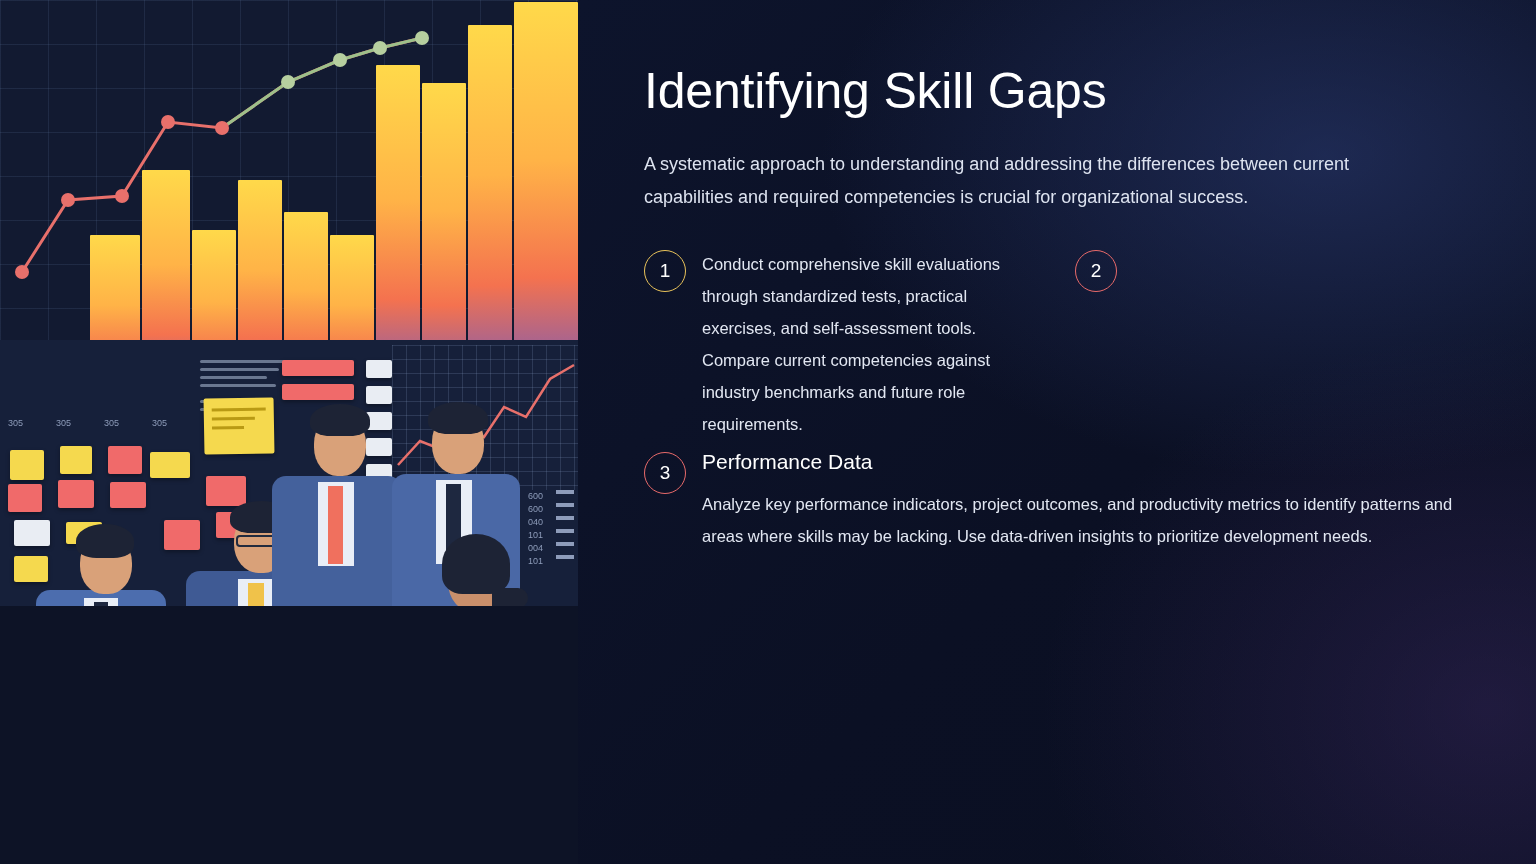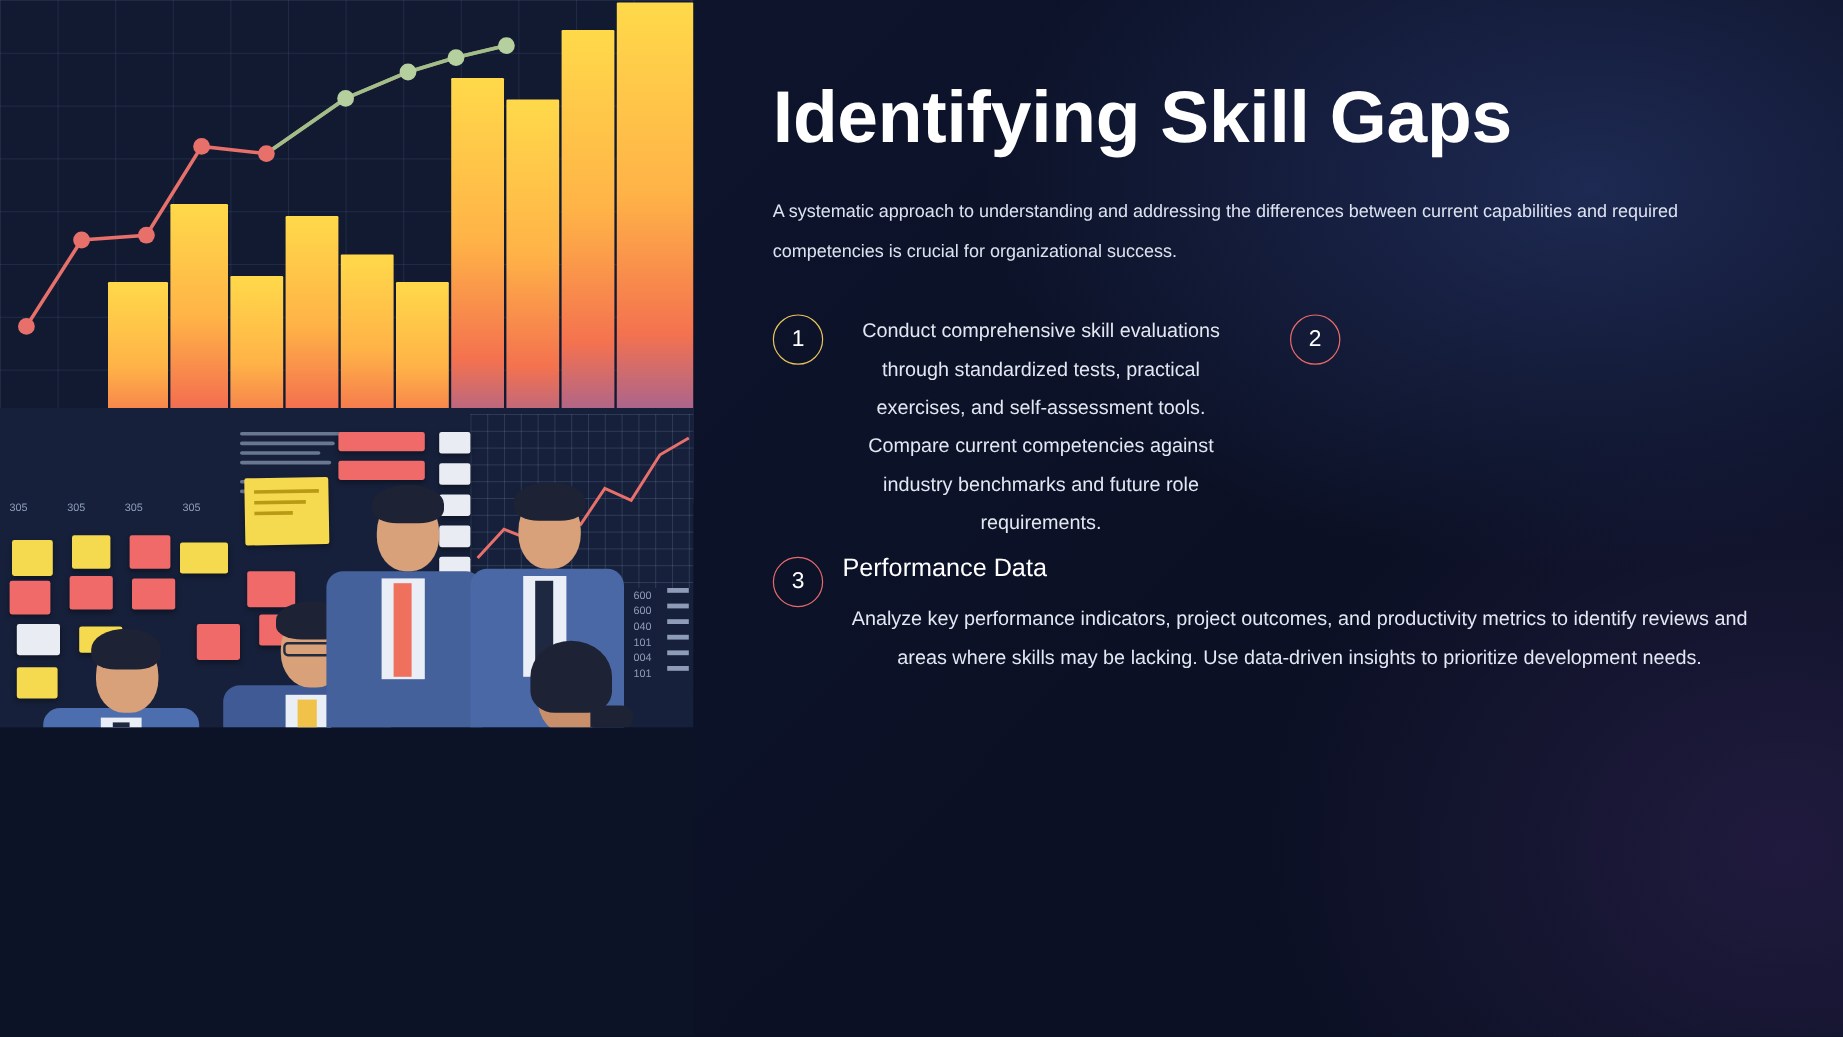--- a/index.html
+++ b/index.html
@@ -114,28 +114,28 @@
     position: relative;
     flex: 1;
     padding: 62px 72px 0 66px;
     background:
       radial-gradient(720px 460px at 78% 18%, rgba(45,62,120,0.55) 0%, rgba(12,17,38,0) 70%),
       radial-gradient(620px 520px at 95% 82%, rgba(58,40,95,0.45) 0%, rgba(12,17,38,0) 72%),
       linear-gradient(135deg, #0d142c 0%, #0b1024 55%, #0a0f22 100%);
     color: #ffffff;
   }
   h1.title {
-    font-size: 61px;
-    font-weight: bold;
+    font-size: 50px;
+    font-weight: normal;
     letter-spacing: -0.2px;
     margin-bottom: 28px;
     color: #ffffff;
   }
   .subtitle {
-    font-size: 15px;
+    font-size: 18px;
     line-height: 33px;
     color: #dde3f0;
     max-width: 760px;
     margin-bottom: 34px;
   }
   .steps-grid {
     display: grid;
     grid-template-columns: 1fr 1fr;
     column-gap: 42px;
     row-gap: 10px;
@@ -157,21 +157,20 @@
   .step-body { flex: 1; }
   .step-title {
     font-size: 21px;
     color: #ffffff;
     margin-bottom: 14px;
   }
   .step-text {
     font-size: 16.5px;
     line-height: 32px;
     color: #e2e7f2;
-    text-align: center;
   }
   .step.full .step-text { max-width: 810px; }
   .closing {
     font-size: 17px;
     line-height: 33px;
     color: #e4e9f4;
     max-width: 830px;
     margin-top: 22px;
   }
 </style>
@@ -370,21 +369,21 @@
       </div>
 
       <div class="step">
         <div class="badge b2">2</div>
       </div>
 
       <div class="step full">
         <div class="badge b3">3</div>
         <div class="step-body">
           <div class="step-title">Performance Data</div>
-          <div class="step-text">Analyze key performance indicators, project outcomes, and productivity metrics to identify reviews and areas where skills may be lacking. Use data-driven insights to prioritize development needs.</div>
+          <div class="step-text">Analyze key performance indicators, project outcomes, and productivity metrics to identify patterns and areas where skills may be lacking. Use data-driven insights to prioritize development needs.</div>
         </div>
       </div>
 
     </div>
 
   </div>
 
 </div>
 
 </body></html>

